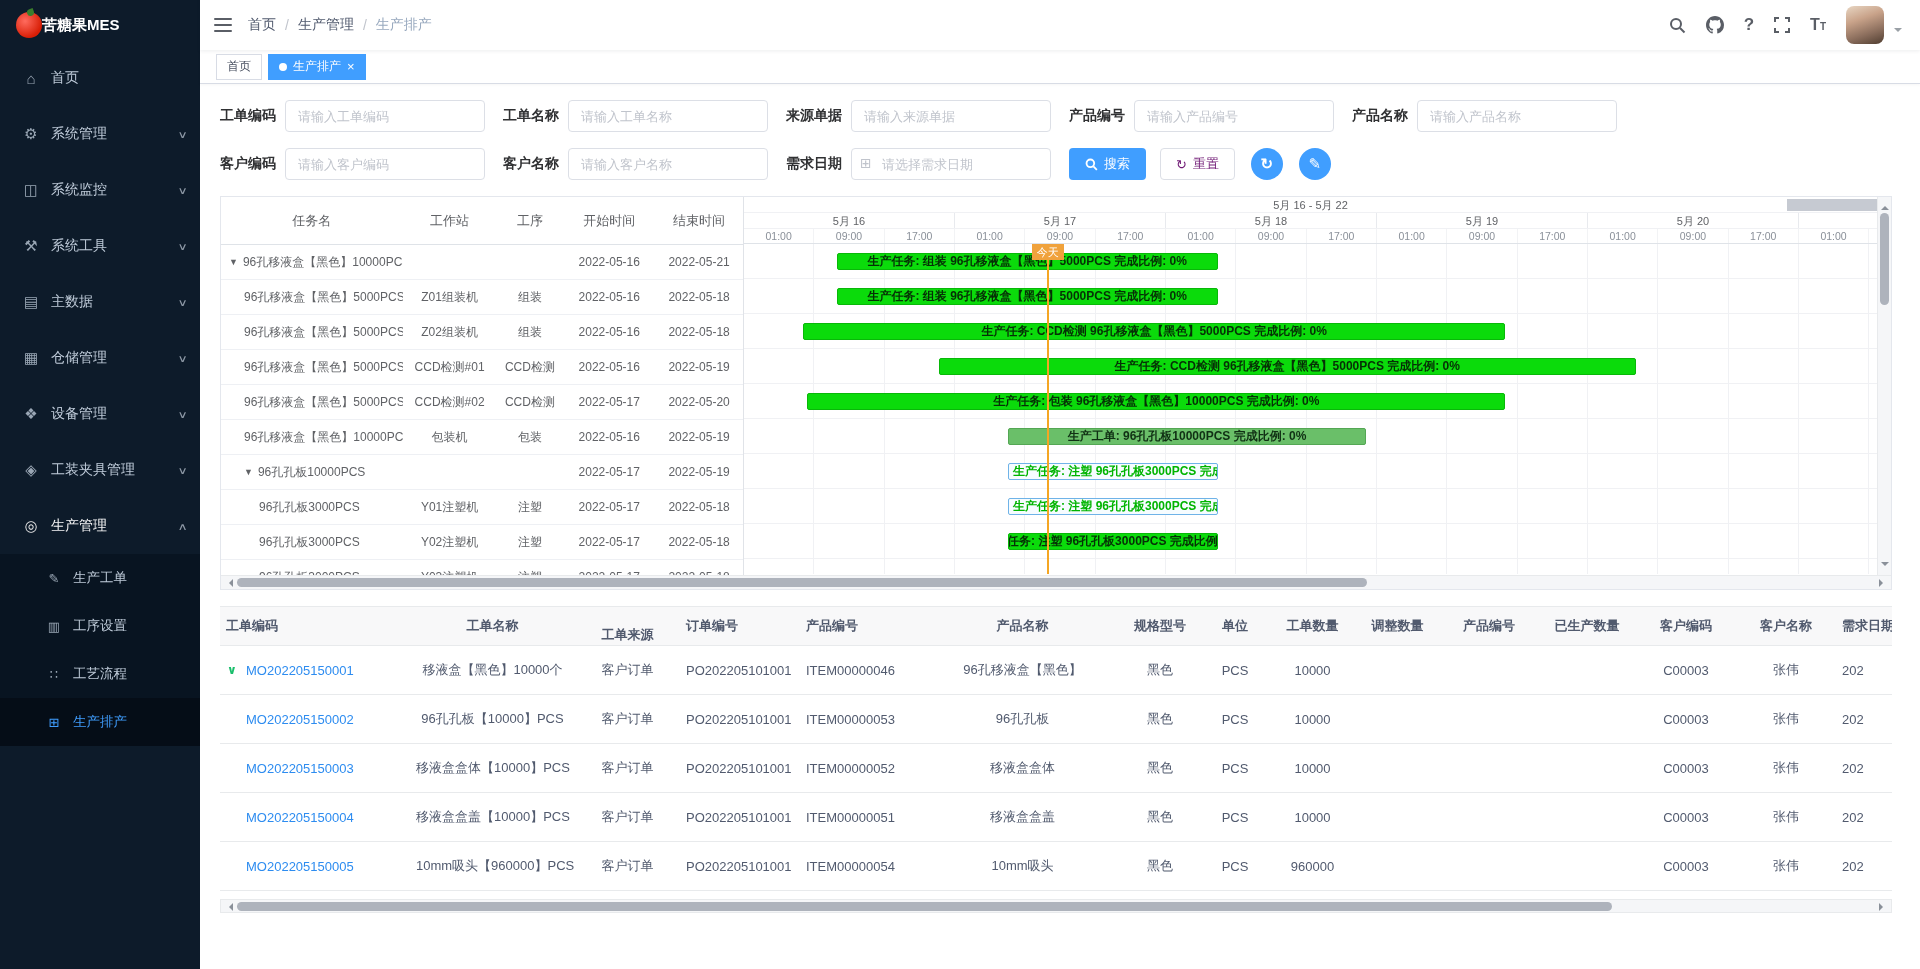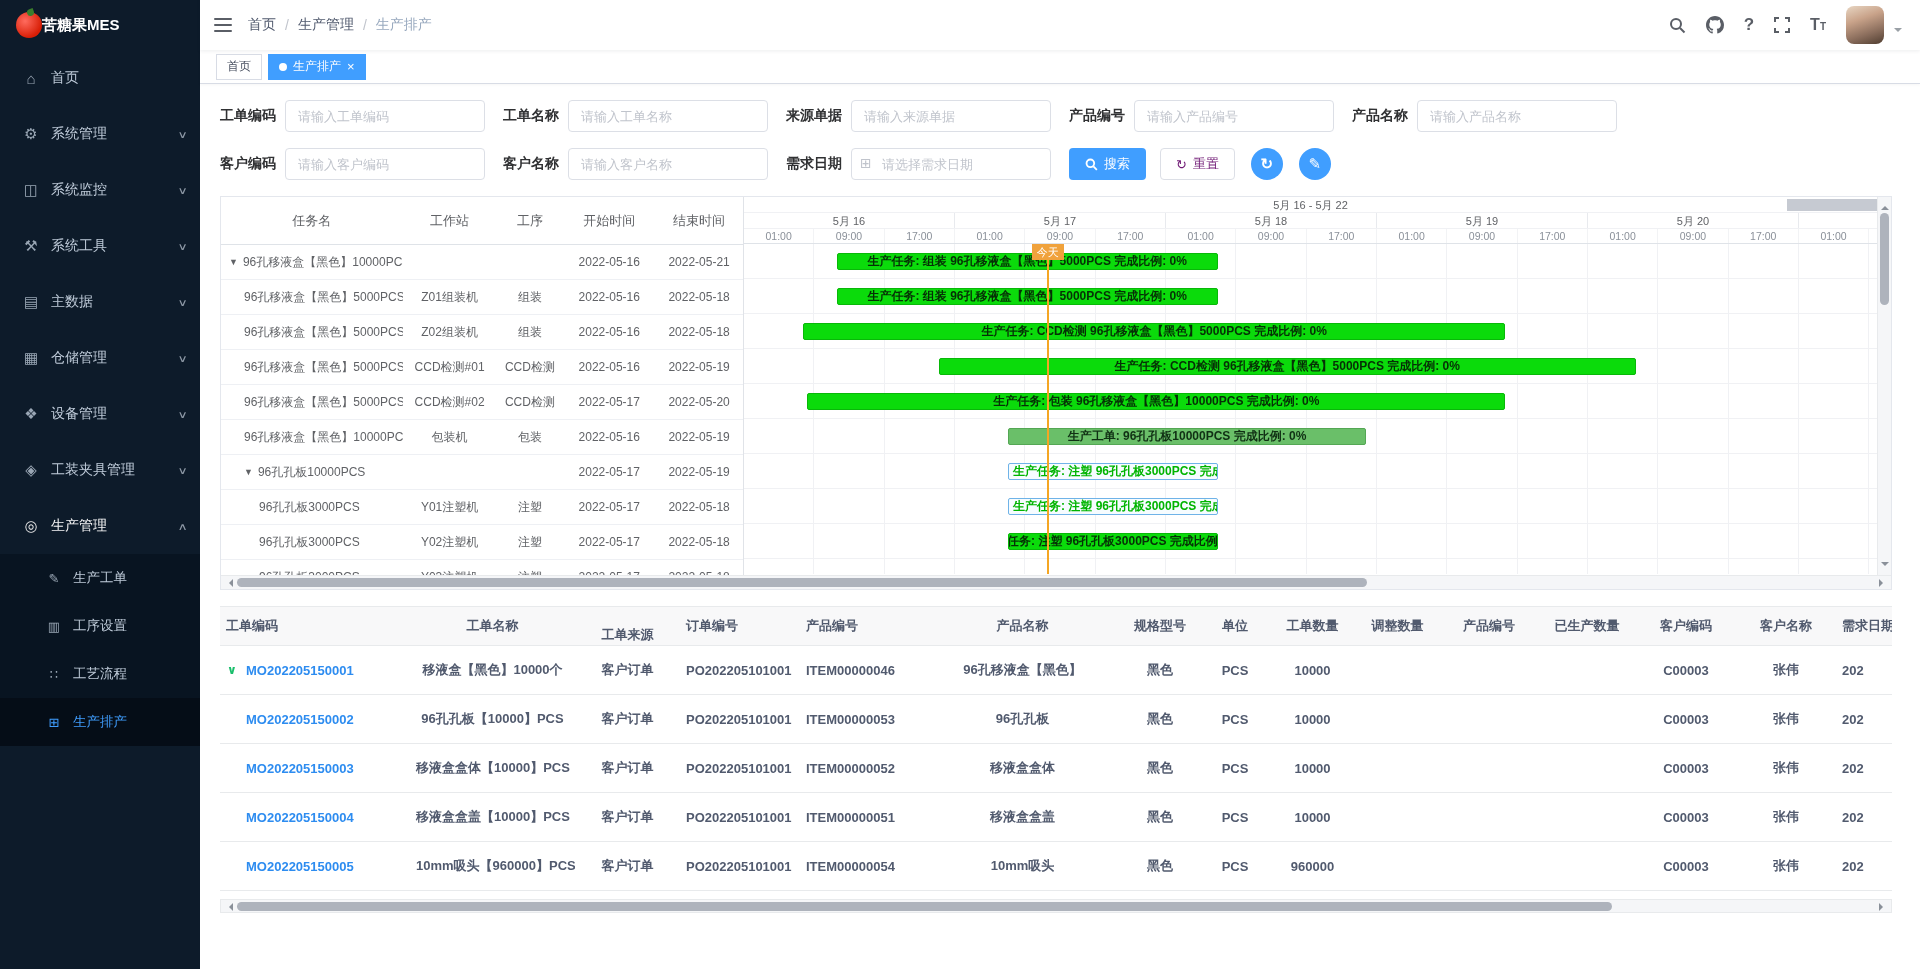--- a/index.html
+++ b/index.html
@@ -133,21 +133,21 @@
     border:4px solid transparent; border-right-color:#8a9099; }
   .tri-right { position:absolute; right:4px; top:3px; width:0; height:0;
     border:4px solid transparent; border-left-color:#8a9099; }
 
   
   .table-panel { margin-top:16px; }
   .t-header { display:flex; height:40px; align-items:center; background:#f8f8f9;
     border-top:1px solid #e8eaec; border-bottom:1px solid #e8eaec; font-size:13px;
     font-weight:bold; color:#515a6e; overflow:hidden; }
   .t-hcell, .t-cell { padding:0 6px; overflow:hidden; white-space:nowrap; flex-shrink:0; }
-  .t-body { overflow:hidden;font-weight:bold; }
+  .t-body { overflow:hidden; }
   .t-row { display:flex; height:49px; align-items:center; border-bottom:1px solid #e8eaec;
     font-size:13px; color:#515a6e; background:#fff; cursor:default; }
   .t-cell.first { position:relative; padding-left:26px; }
   .t-chev { position:absolute; left:7px; top:50%; transform:translateY(-50%); color:#19be6b;
     font-size:12px; font-weight:bold; cursor:pointer; }
   .t-chev:before { content:"∨"; }
   .code-link { color:#2d8cf0; cursor:pointer; }
   .t-scroll { margin-top:8px; border:1px solid #e8eaec; }
 </style>
 </head>

